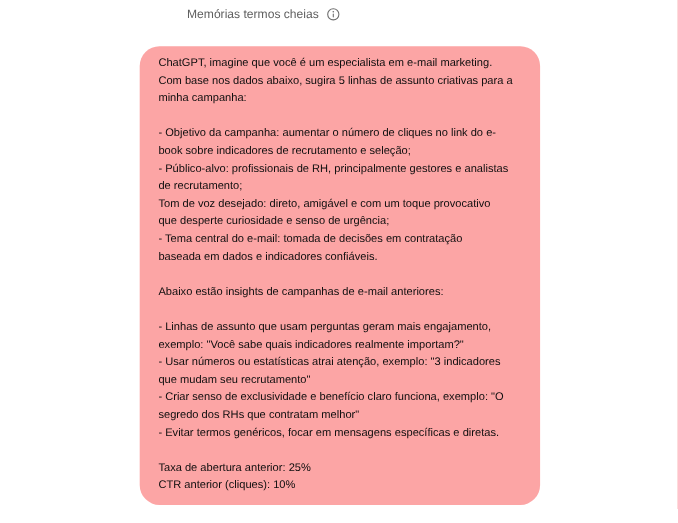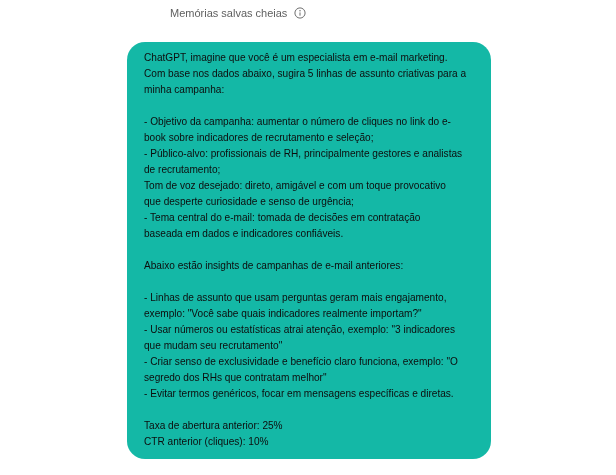--- a/index.html
+++ b/index.html
@@ -45,39 +45,39 @@
     height: 475px;
   }
 
   
   .user-bubble {
     position: absolute;
     left: 127px;
     top: 42px;
     width: 364px;
     box-sizing: border-box;
-    background: #14b8a6;
+    background: #fca5a5;
     border-radius: 18px;
     padding: 8px 10px 9px 17px;
   }
   .user-bubble .msg-text {
     font-size: 10.1px;
     line-height: 16px;
     color: #0d0d0d;
     white-space: pre-wrap;
     word-wrap: break-word;
   }
 </style>
 </head>
 <body>
 
 <div class="chat-area">
 
   <div class="memory-notice">
-    <span>Memórias salvas cheias</span>
+    <span>Memórias termos cheias</span>
     <span class="info-icon">
       <svg width="12" height="12" viewBox="0 0 12 12" fill="none">
         <circle cx="6" cy="6" r="5.1" stroke="currentColor" stroke-width="1"></circle>
         <circle cx="6" cy="3.7" r="0.75" fill="currentColor"></circle>
         <rect x="5.5" y="5.2" width="1" height="3.6" rx="0.5" fill="currentColor"></rect>
       </svg>
     </span>
   </div>
 
   <div class="user-bubble">

